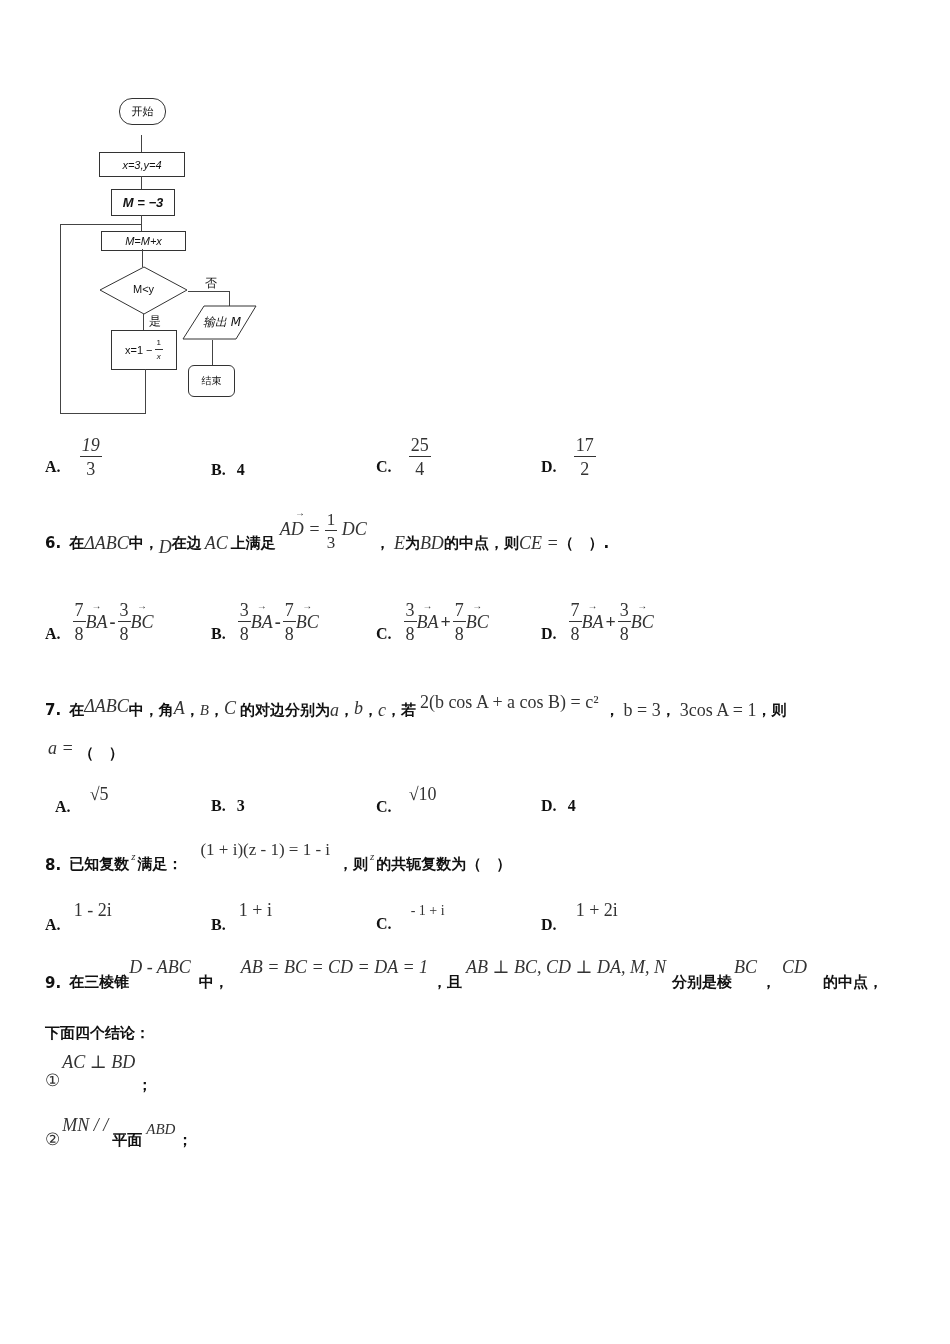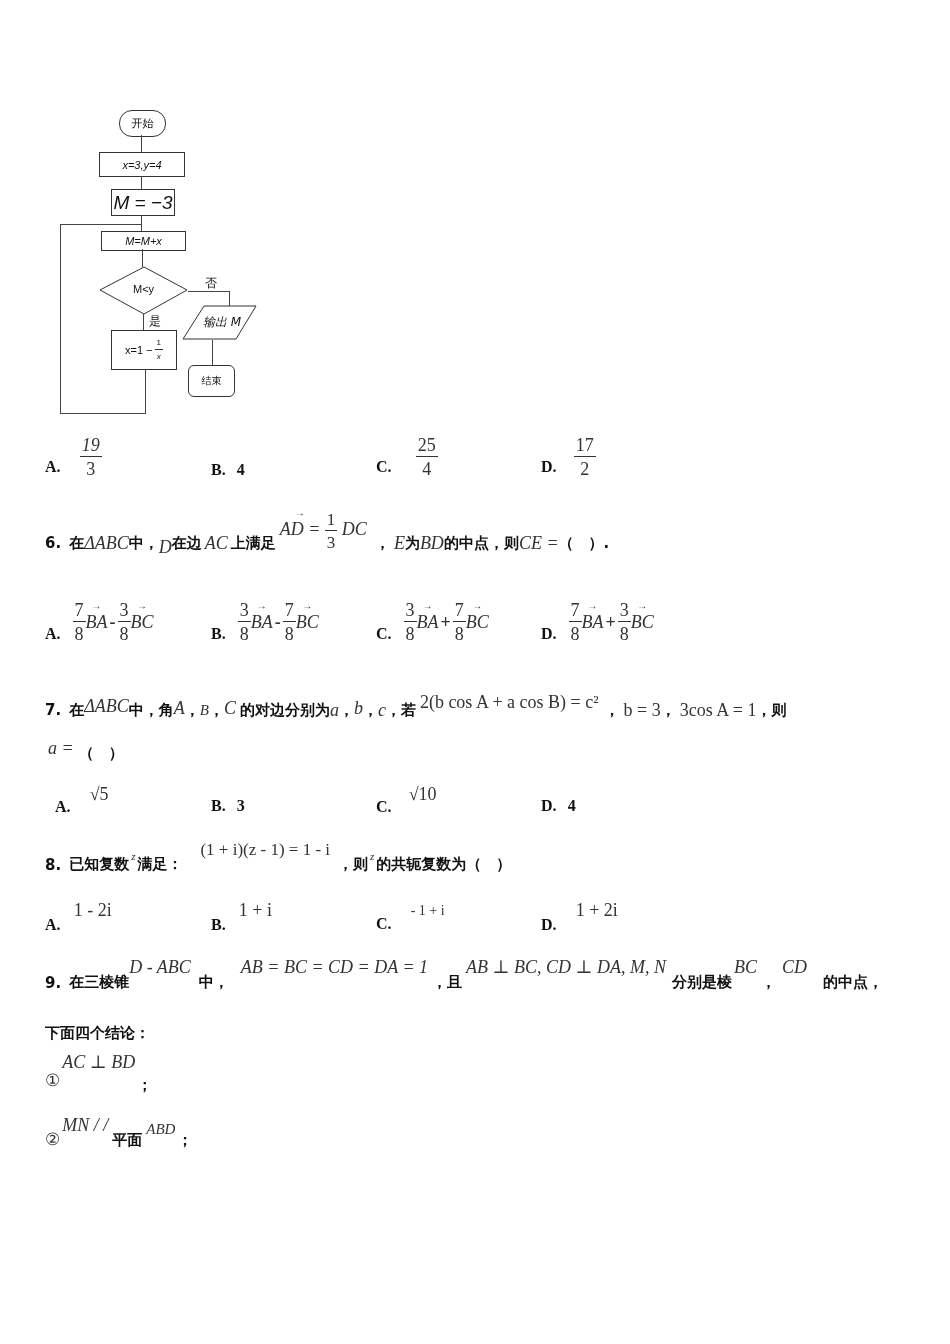--- a/index.html
+++ b/index.html
@@ -21,31 +21,31 @@
   
   .fc-box { position:absolute; border:1px solid #333; background:#fff; display:flex; align-items:center; justify-content:center; font-size:11px; font-family:"Liberation Sans",sans-serif; }
   .fc-round { border-radius:6px; }
   .fc-line { position:absolute; background:#444; }
 </style>
 </head>
 <body>
 
 <div class="abs" style="left:0;top:0;width:300px;height:420px;">
 
-  <div class="fc-box fc-round" style="left:119px;top:110px;width:45px;height:25px;border-radius:13px;">
+  <div class="fc-box fc-round" style="left:119px;top:98px;width:45px;height:25px;border-radius:13px;">
     <span>开始</span>
   </div>
   <div class="fc-line" style="left:141px;top:135px;width:1px;height:17px;"></div>
 
   <div class="fc-box" style="left:99px;top:152px;width:84px;height:23px;font-style:italic;">
     <span>x=3,y=4</span>
   </div>
   <div class="fc-line" style="left:141px;top:176px;width:1px;height:13px;"></div>
 
-  <div class="fc-box serif it" style="left:111px;top:189px;width:62px;height:25px;font-size:19px;">
+  <div class="fc-box serif it" style="left:111px;top:189px;width:62px;height:25px;font-size:13px;font-weight:bold;">
     <span>M = −3</span>
   </div>
   <div class="fc-line" style="left:141px;top:215px;width:1px;height:16px;"></div>
 
   <div class="fc-box" style="left:101px;top:231px;width:83px;height:18px;font-style:italic;">
     <span>M=M+x</span>
   </div>
   <div class="fc-line" style="left:142px;top:249px;width:1px;height:18px;"></div>
 
   <svg class="abs" style="left:99px;top:266px;" width="90" height="50">
@@ -87,21 +87,21 @@
     <span class="num">19</span>
     <span class="den" style="font-style:normal">3</span>
   </span>
 </div>
 <div class="abs" style="left:211px;top:460px;">
   <span class="lbl">B.</span>
   <span class="lbl" style="margin-left:6px;">4</span>
 </div>
 <div class="abs" style="left:376px;top:436px;">
   <span class="lbl" style="vertical-align:-10px;">C.</span>
-  <span class="frac m" style="margin-left:19px;">
+  <span class="frac m" style="margin-left:12px;">
     <span class="num">25</span>
     <span class="den">4</span>
   </span>
 </div>
 <div class="abs" style="left:541px;top:436px;">
   <span class="lbl" style="vertical-align:-10px;">D.</span>
   <span class="frac m" style="margin-left:12px;">
     <span class="num">17</span>
     <span class="den">2</span>
   </span>

